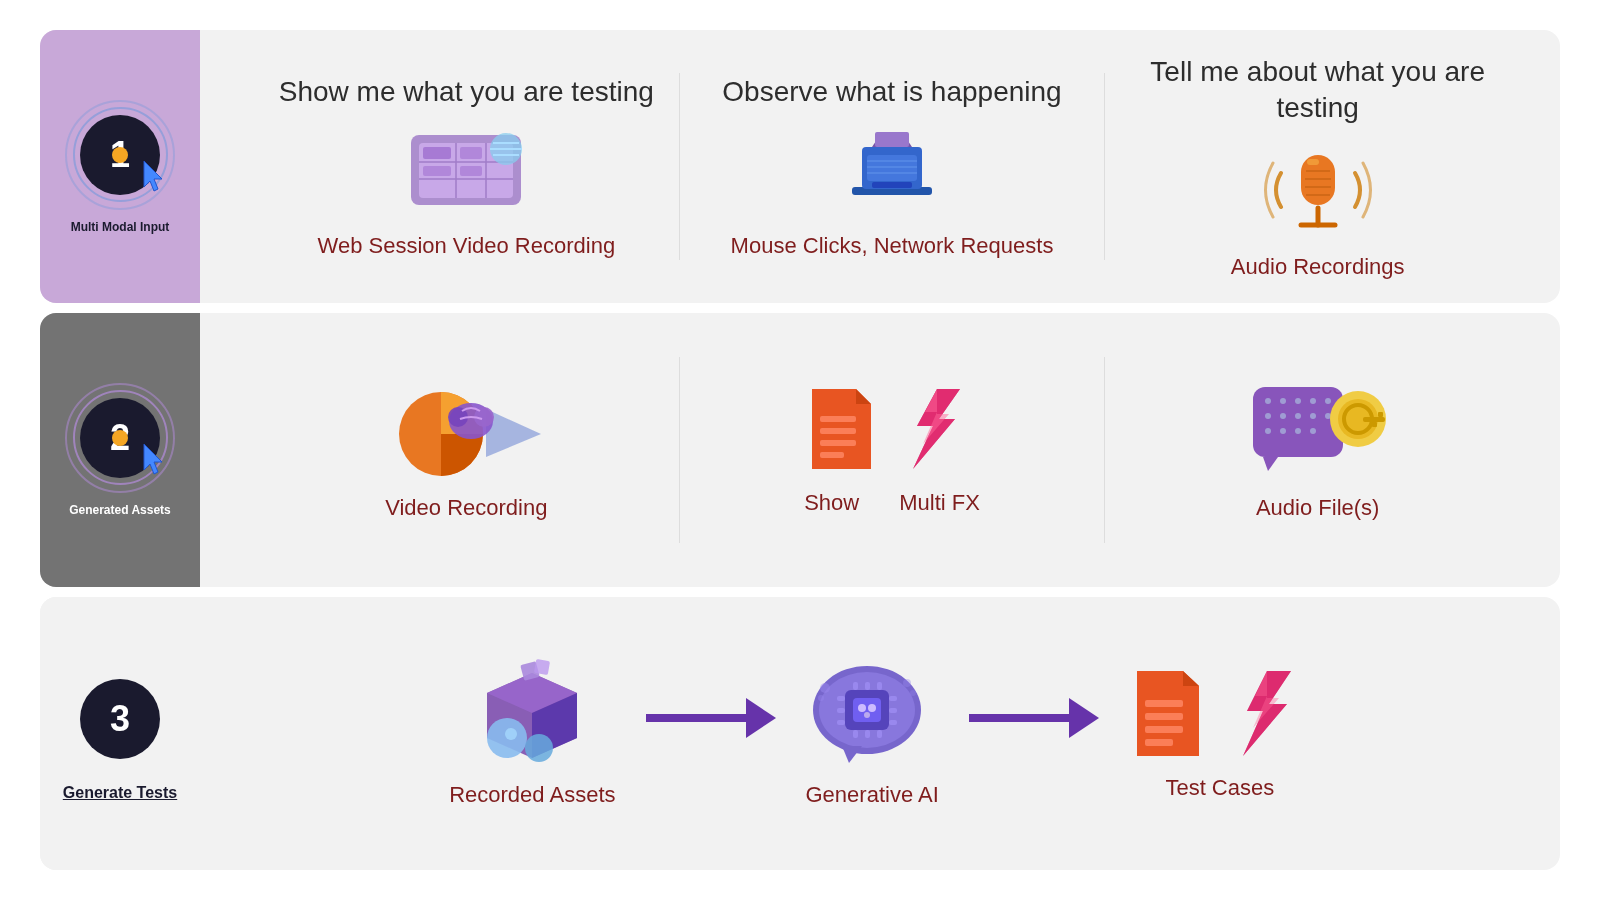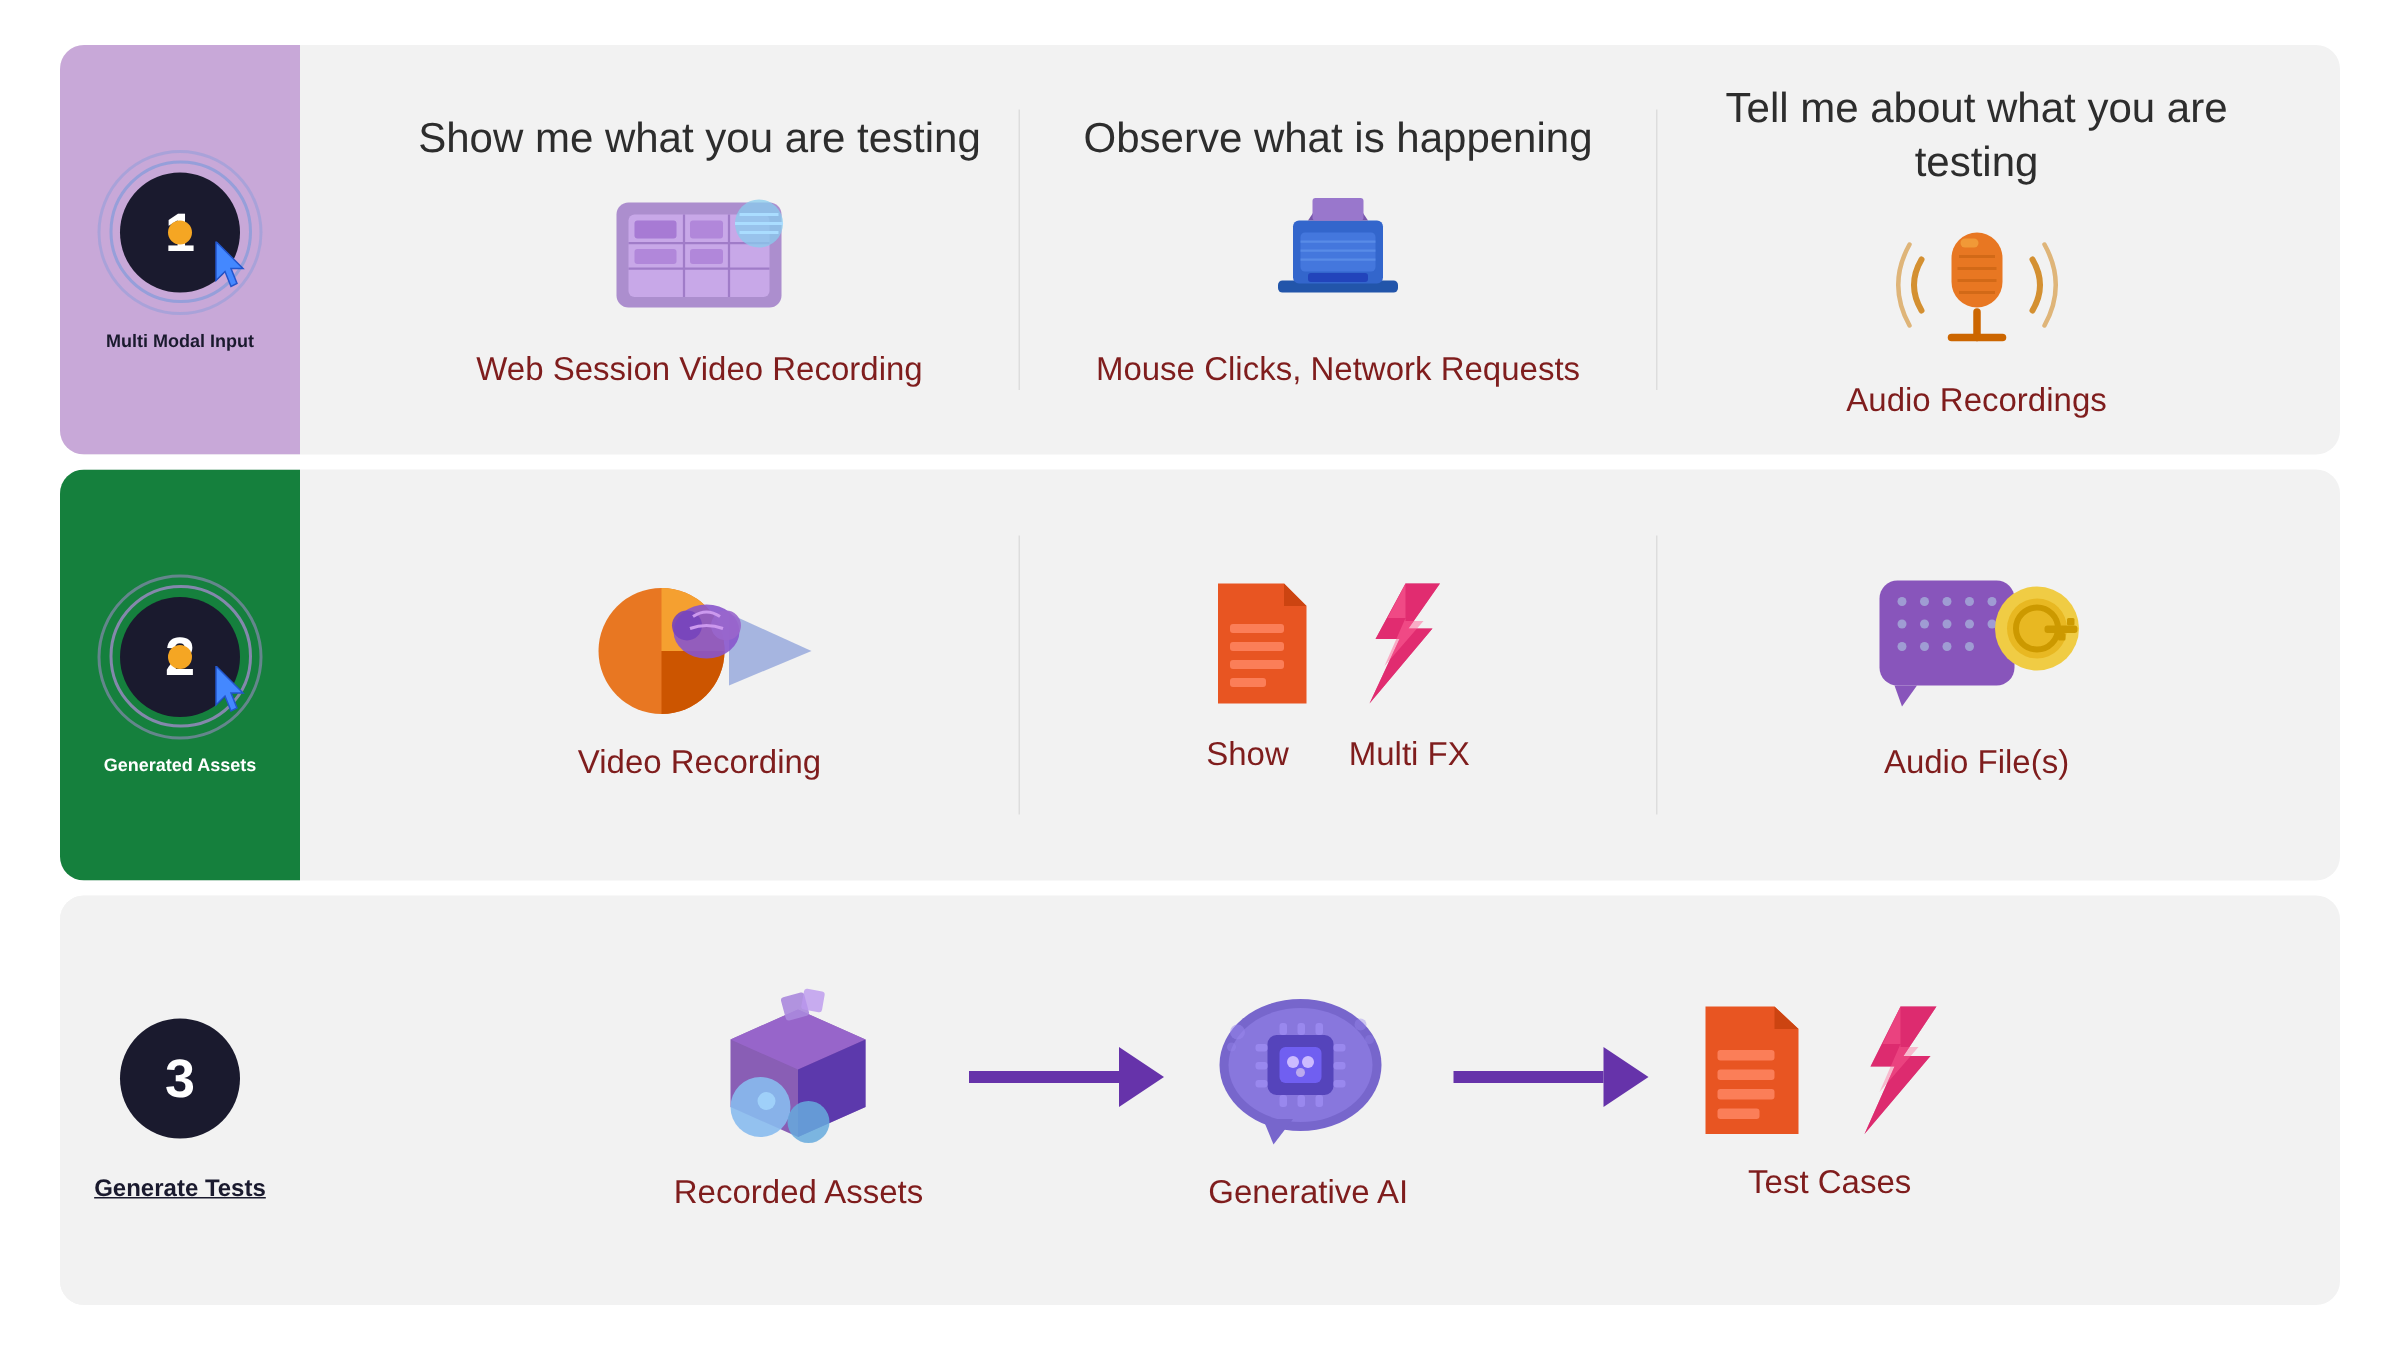--- a/index.html
+++ b/index.html
@@ -40,21 +40,21 @@
       min-width: 160px;
       display: flex;
       flex-direction: column;
       align-items: center;
       justify-content: center;
       padding: 20px 10px;
       gap: 10px;
     }
 
     .label-panel-1 { background: #c8a8d8; }
-    .label-panel-2 { background: #15803d; }
+    .label-panel-2 { background: #737373; }
     .label-panel-3 { background: #f2f2f2; }
 
     .step-circle {
       width: 80px;
       height: 80px;
       border-radius: 50%;
       background: #1a1a2e;
       display: flex;
       align-items: center;
       justify-content: center;

